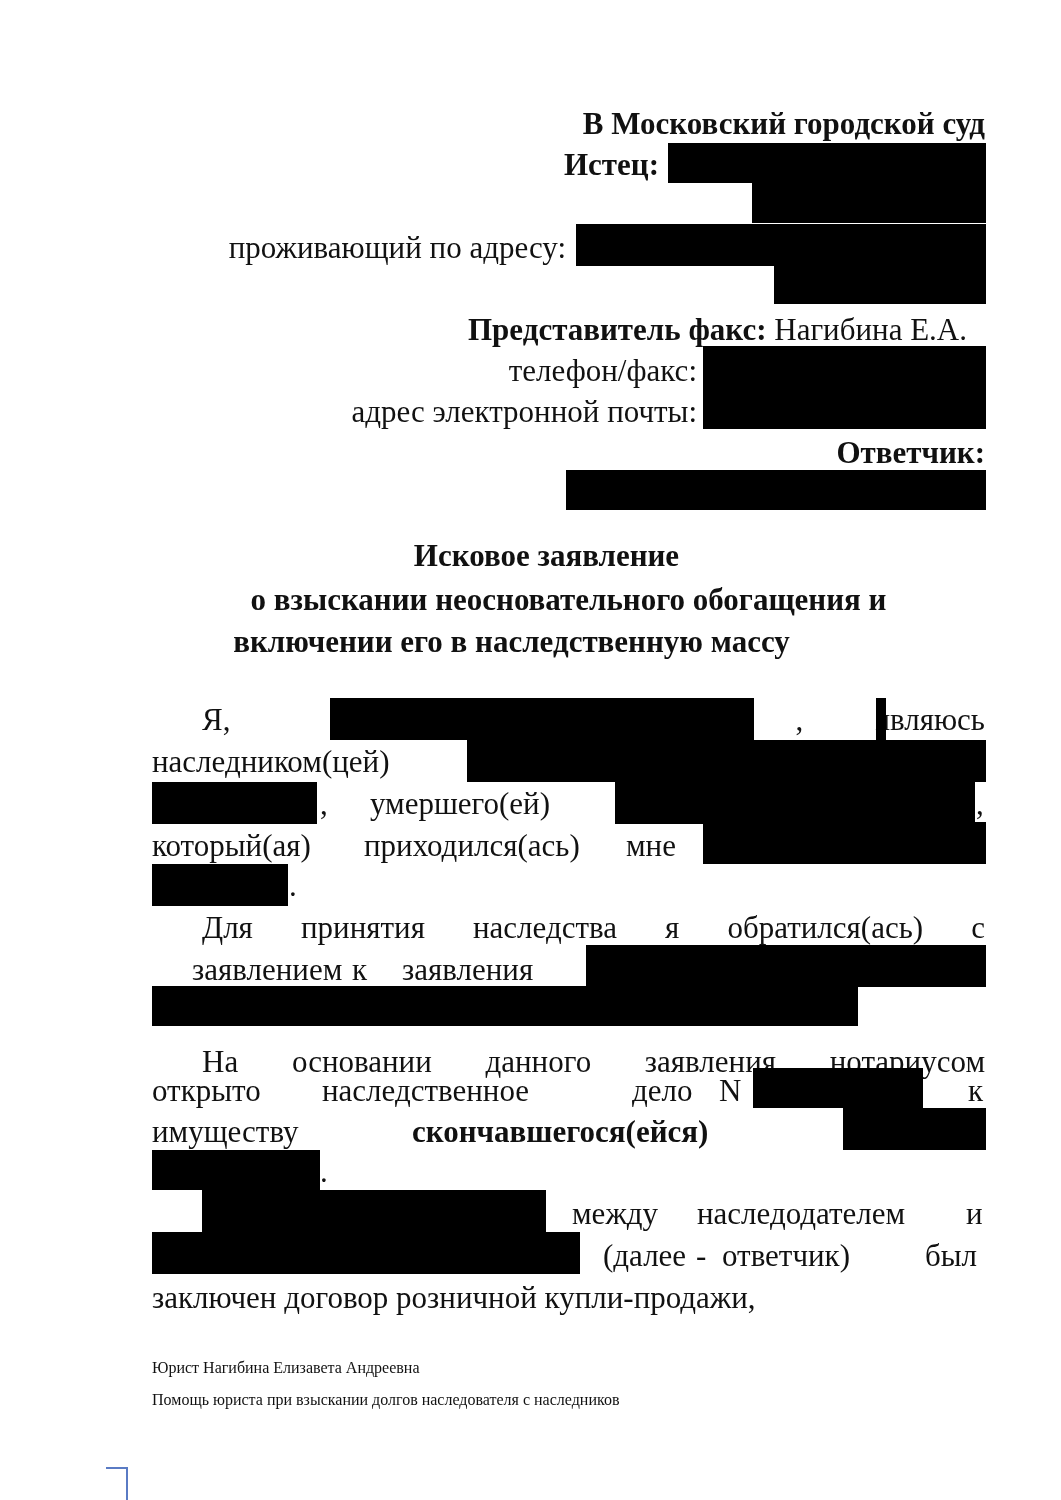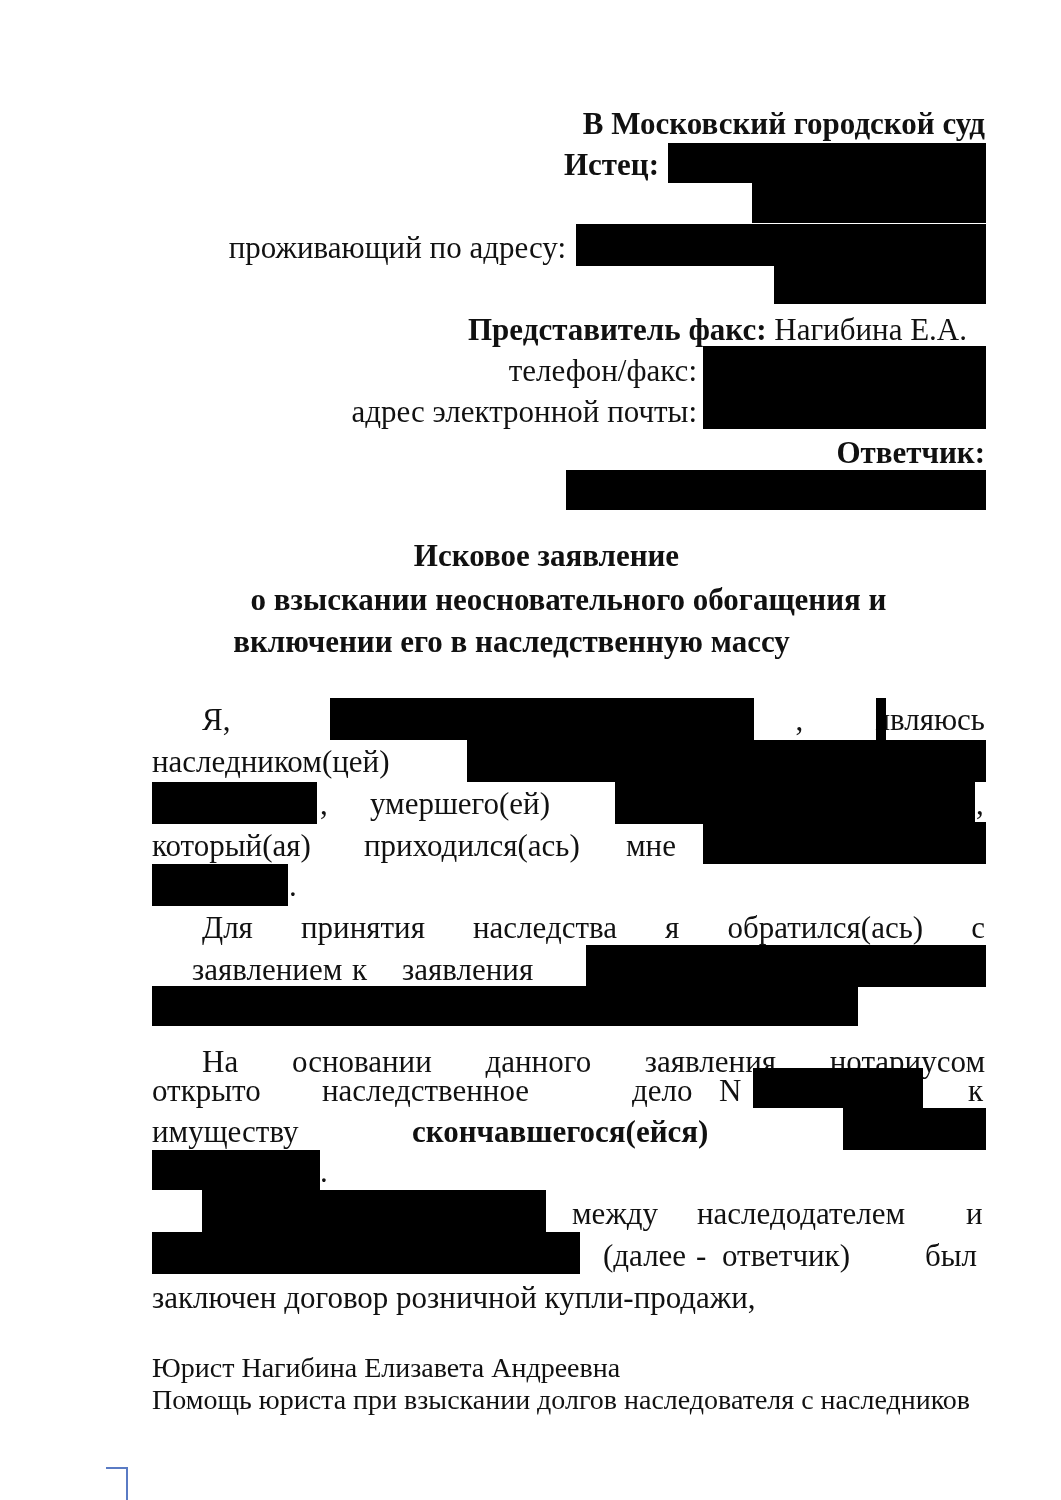--- a/index.html
+++ b/index.html
@@ -4,21 +4,21 @@
 <style>
   html, body { margin:0; padding:0; background:#ffffff; }
   body { width:1061px; height:1500px; position:relative; overflow:hidden;
          font-family:"Liberation Serif", "DejaVu Serif", serif; color:#111; }
   .abs { position:absolute; white-space:nowrap; }
   .r { font-size:31px; line-height:40px; }
   .b { font-weight:bold; }
   .red { position:absolute; background:#000; }
   .jline { position:absolute; left:152px; width:833px; font-size:31px; line-height:40px;
            display:flex; justify-content:space-between; align-items:baseline; white-space:nowrap; }
-  .foot { font-size:28px; line-height:32px; }
+  .foot { font-size:16px; line-height:32px; }
   .corner { position:absolute; left:106px; top:1467px; width:22px; height:33px;
             border-top:2px solid #5a7bc4; border-right:2px solid #5a7bc4; box-sizing:border-box; }
 </style>
 </head>
 <body>
 
 <div class="abs r b" style="right:76px;top:104px;">В Московский городской суд</div>
 
 <div class="abs r b" style="right:402px;top:145px;">Истец:</div>
 <div class="red" style="left:668px;top:143px;width:318px;height:40px;"></div>

